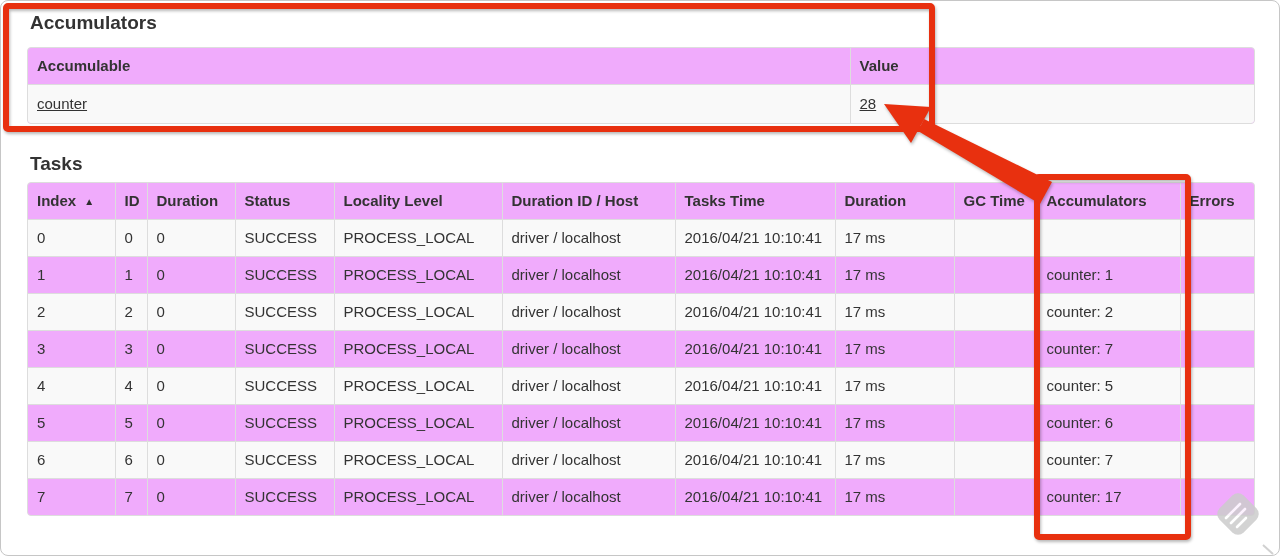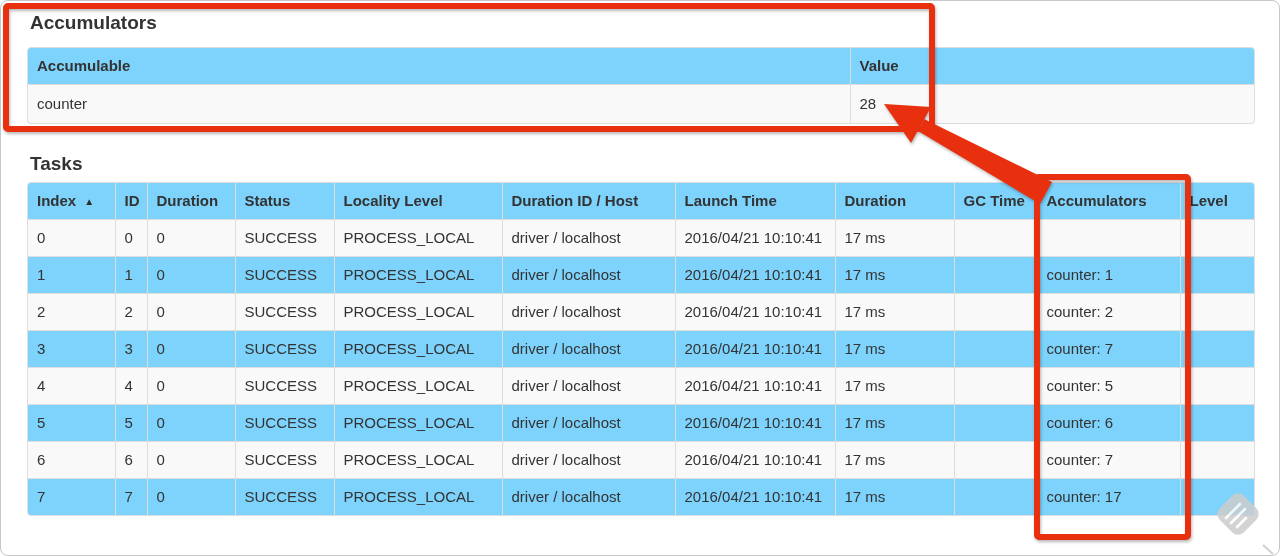--- a/index.html
+++ b/index.html
@@ -28,21 +28,21 @@
   }
   #acc-title   { left:30px; top:11px; }
   #tasks-title { left:30px; top:152px; }
 
   .table-wrap {
     position:absolute;
     width:1228px;
     border:1px solid #dddddd;
     border-radius:4px;
     overflow:hidden;
-    background:#7dd3fc;
+    background:#f0abfc;
   }
   #acc-table-wrap   { left:27px; top:47px; }
   #tasks-table-wrap { left:27px; top:182px; }
 
   table {
     border-collapse:collapse;
     table-layout:fixed;
     width:1226px;
     font-size:15px;
     color:#333;
@@ -53,21 +53,21 @@
     font-weight:normal;
     border-left:1px solid #dddddd;
     overflow:hidden;
     white-space:nowrap;
   }
   th { font-weight:bold; height:36px; }
   td { height:37px; }
   th:first-child, td:first-child { border-left:none; }
   tbody td { border-top:1px solid #dddddd; }
   tbody tr:nth-child(odd) { background:#f9f9f9; }
-  #acc-table td { height:39px; }
+  #acc-table td { height:39px;text-decoration:underline; }
 
   .sort-icon {
     font-size:10px;
     color:#2e2e2e;
     margin-left:8px;
     vertical-align:1px;
     display:inline-block;
   }
 
   .annotation-layer {
@@ -120,25 +120,25 @@
         <col style="width:74px">
     </colgroup>
     <thead>
       <tr>
         <th><span>Index</span><span class="sort-icon">▲</span></th>
         <th>ID</th>
         <th>Duration</th>
         <th>Status</th>
         <th>Locality Level</th>
         <th>Duration ID / Host</th>
-        <th>Launch Time</th>
+        <th>Tasks Time</th>
         <th>Duration</th>
         <th>GC Time</th>
         <th>Accumulators</th>
-        <th>Level</th>
+        <th>Errors</th>
       </tr>
     </thead>
     <tbody>
       <tr>
         <td>0</td>
           <td>0</td>
           <td>0</td>
           <td>SUCCESS</td>
           <td>PROCESS_LOCAL</td>
           <td>driver / localhost</td>

